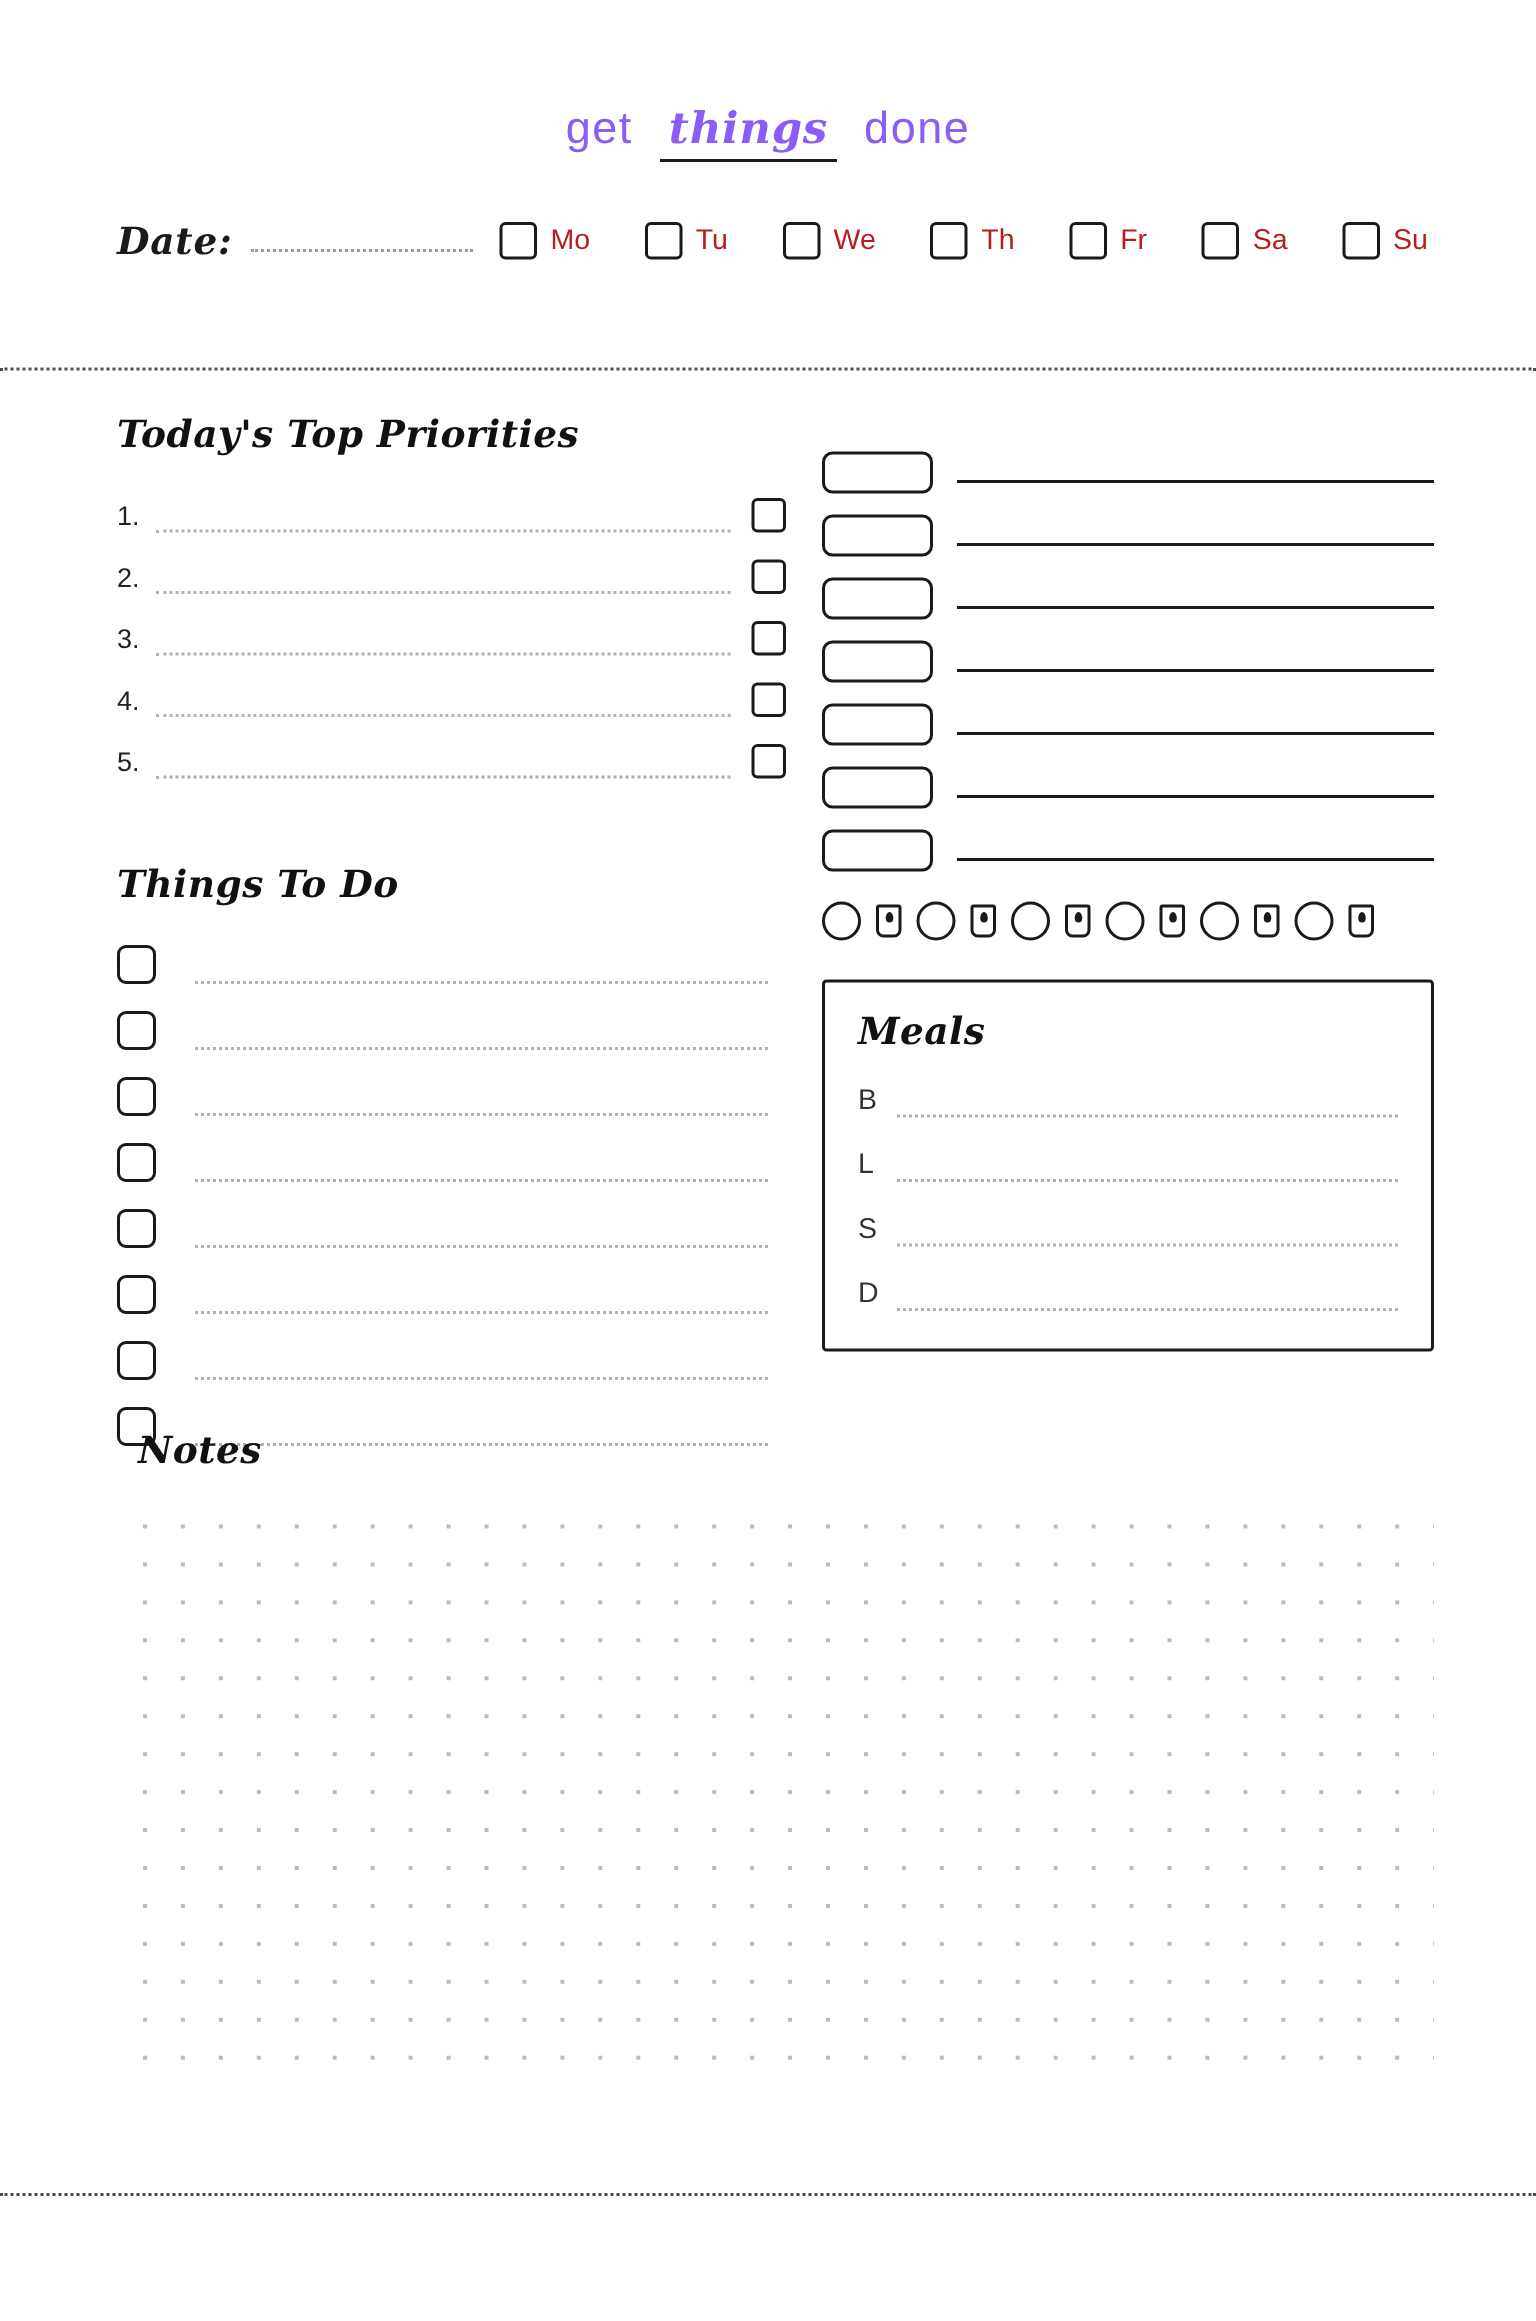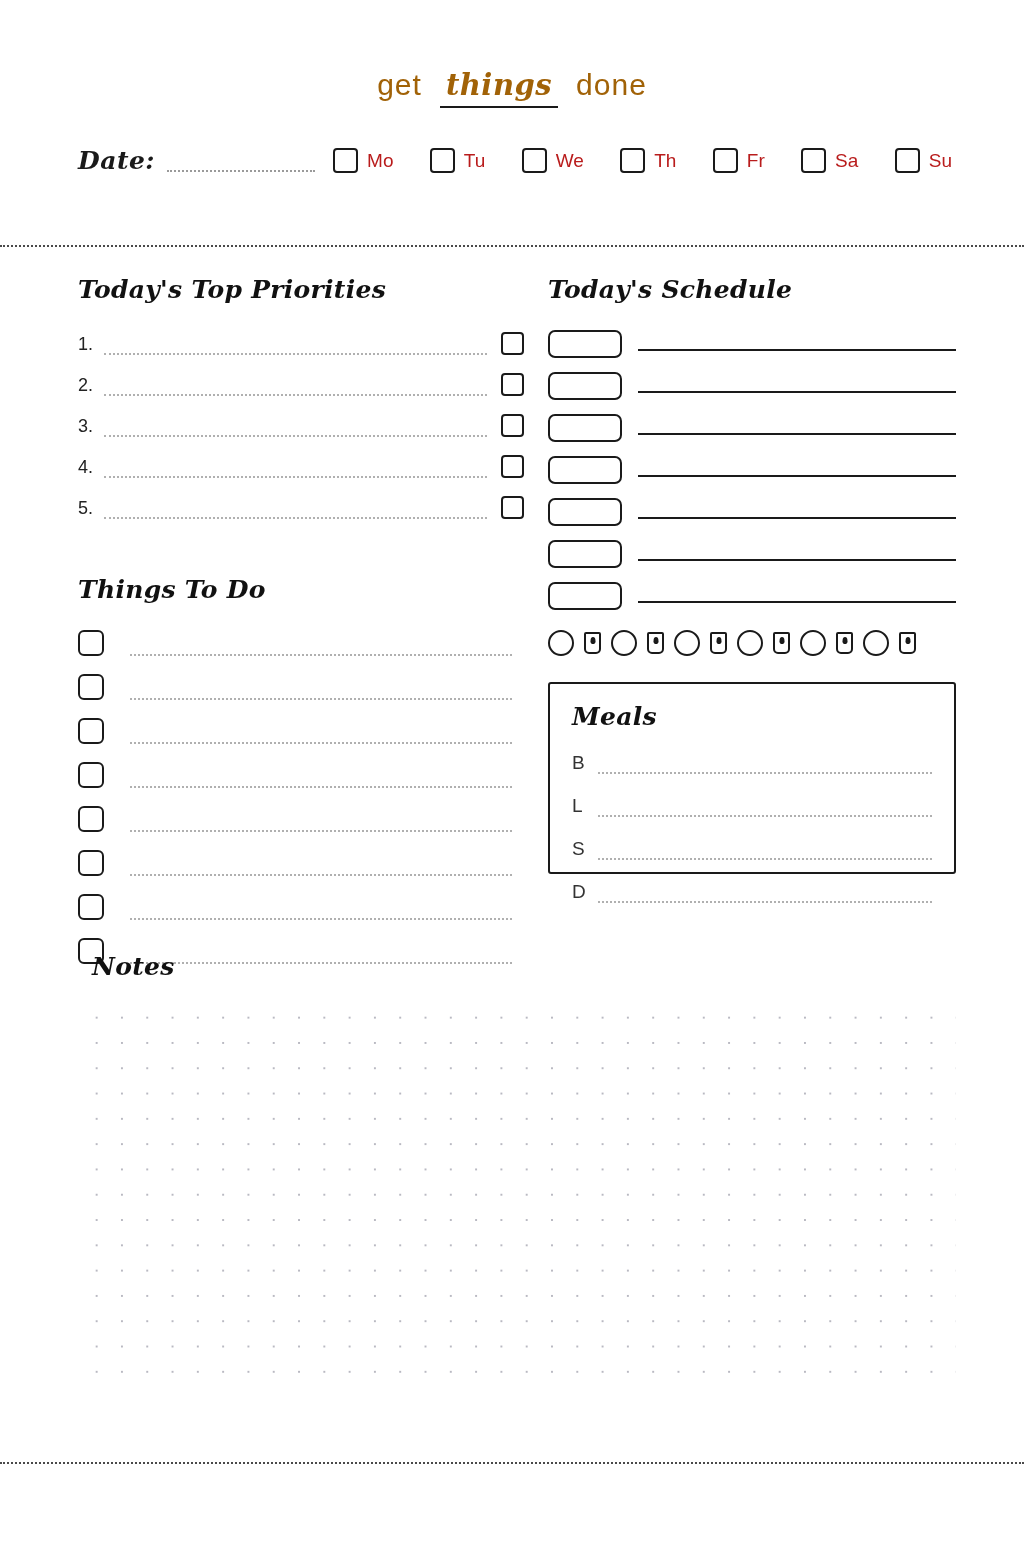--- a/index.html
+++ b/index.html
@@ -20,39 +20,38 @@
   .header {
     padding-top: 68px;
     text-align: center;
   }
   .title-line {
     display: inline-flex;
     align-items: baseline;
     gap: 18px;
     font-size: 30px;
     letter-spacing: 1px;
-    color: #a16207;
+    color: #8b5cf6;
     justify-content: center;
   }
   .title-script {
     font-family: "DejaVu Serif", serif;
     font-style: italic;
     font-weight: bold;
     font-size: 29px;
     letter-spacing: 0.5px;
     padding: 0 6px 4px 6px;
     border-bottom: 2.5px solid #1a1a1a;
   }
 
   
   .date-row {
     margin-top: 38px;
     padding: 0 72px 0 78px;
     display: flex;
-    align-items: center;
   }
   .date-label {
     font-family: "DejaVu Serif", serif;
     font-style: italic;
     font-weight: bold;
     font-size: 25px;
     letter-spacing: 0.5px;
   }
   .date-line {
     width: 148px;
@@ -209,21 +208,21 @@
     background: #1a1a1a;
     border-radius: 50% 50% 50% 50% / 60% 60% 40% 40%;
   }
 
   
   .meals-card {
     margin-top: 26px;
     border: 2.5px solid #1a1a1a;
     border-radius: 3px;
     padding: 18px 22px 22px 22px;
-    height: 192px;
+    height: 248px;
   }
   .meals-title { margin-bottom: 8px; }
   .meal-row {
     display: flex;
     align-items: flex-end;
     margin-top: 22px;
   }
   .meal-letter {
     font-size: 19px;
     width: 26px;
@@ -366,21 +365,20 @@
         </div>
         <div class="todo-row">
           <span class="todo-box"></span>
           <span class="todo-line"></span>
         </div>
       </div>
     </div>
 
     <div class="col-right">
 
-      <div class="script-h">Today's Schedule</div>
       <div class="sched-list">
         <div class="sched-row">
           <span class="sched-box"></span>
           <span class="sched-line"></span>
         </div>
         <div class="sched-row">
           <span class="sched-box"></span>
           <span class="sched-line"></span>
         </div>
         <div class="sched-row">

